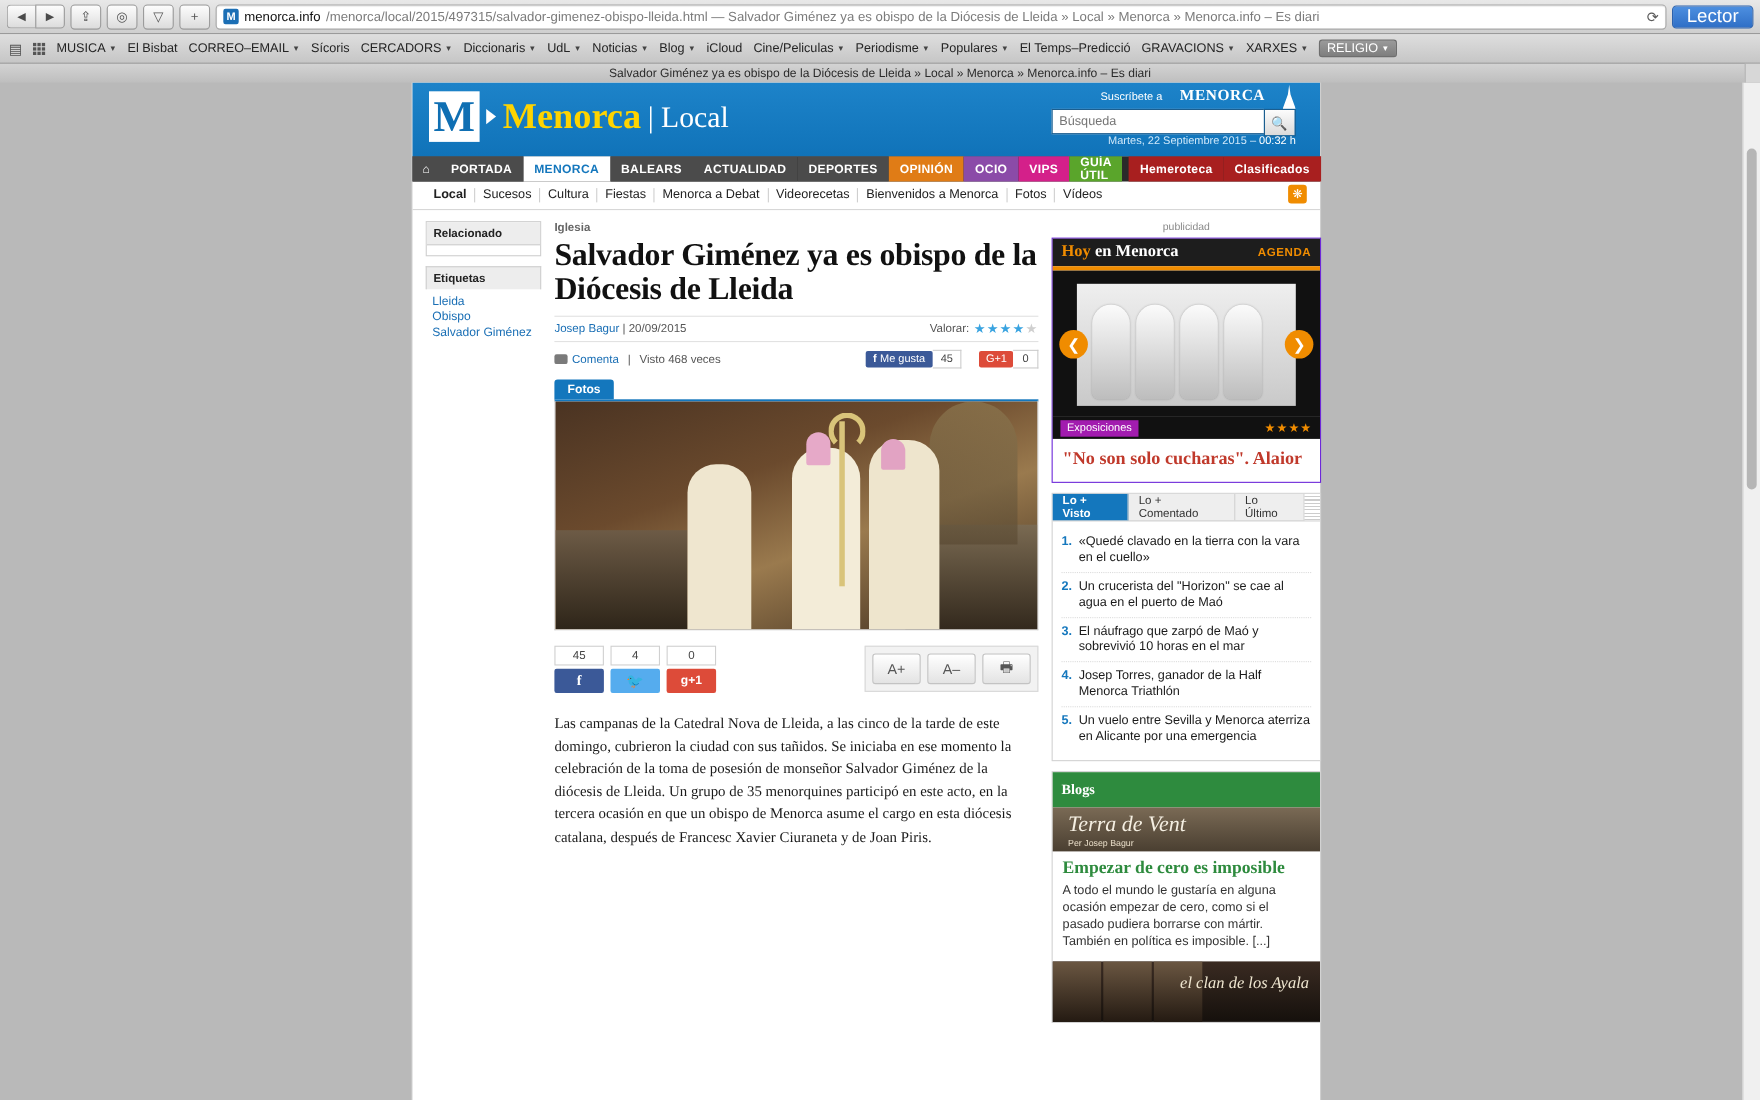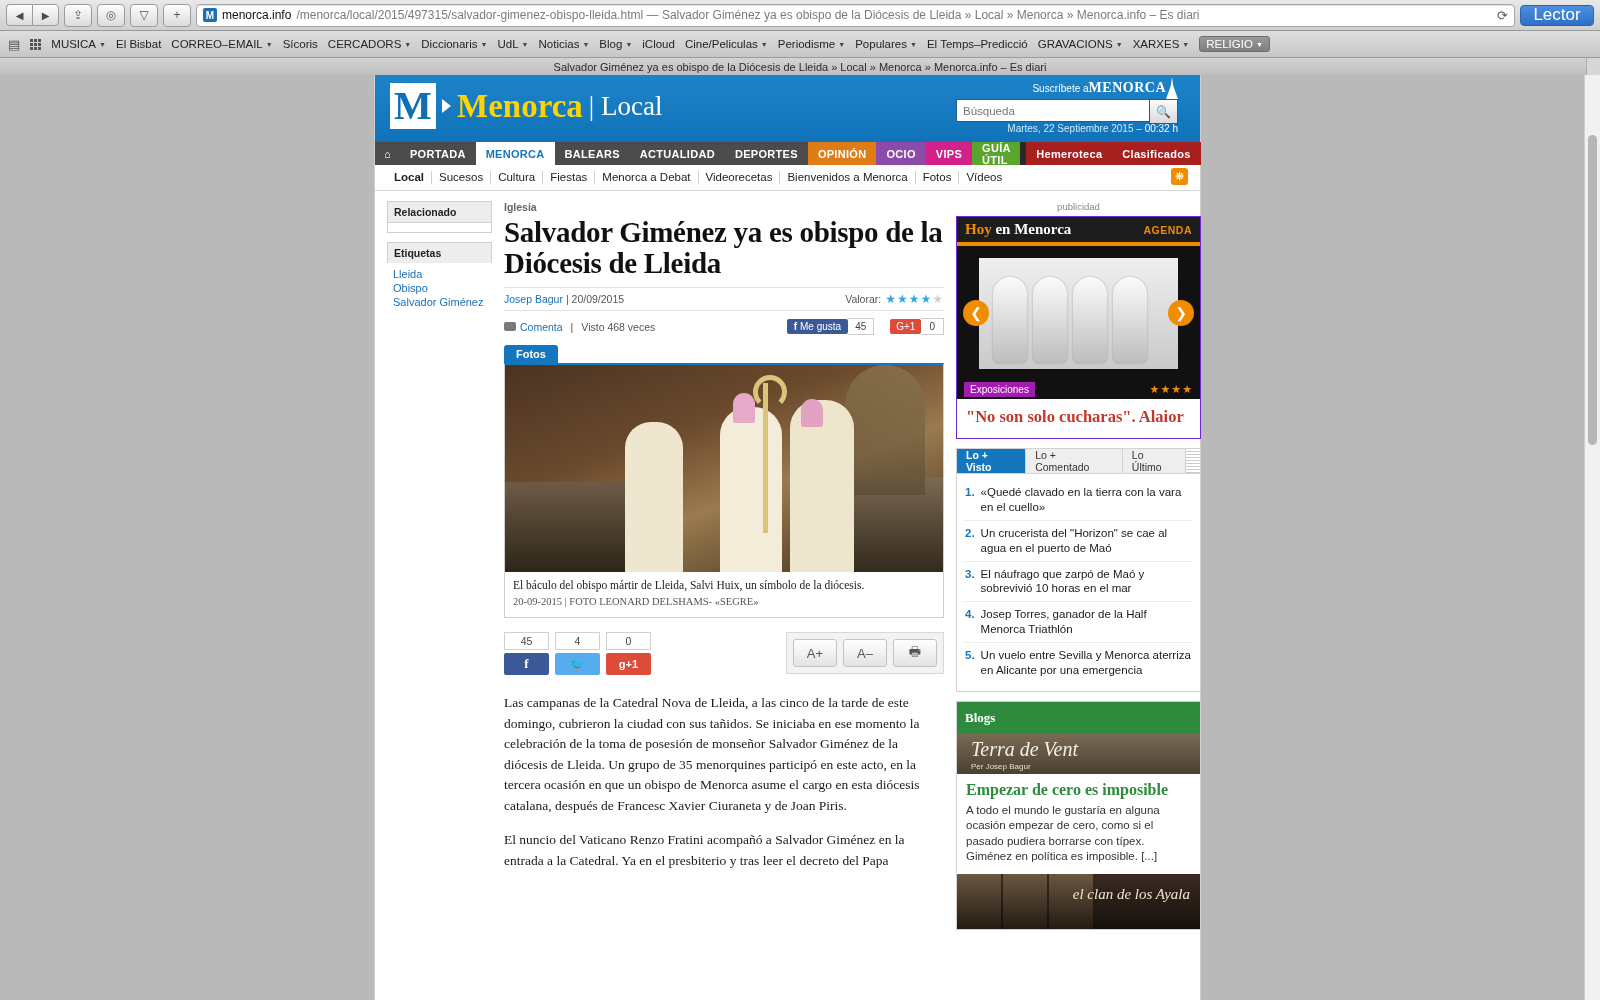--- a/index.html
+++ b/index.html
@@ -76,21 +76,21 @@
   .siteheader{height:67px;background:#1477bd;position:relative;
     background:linear-gradient(#1d83c9,#1073b9);}
   .logo{position:absolute;left:15px;top:8px;display:flex;align-items:center;gap:6px;}
   .logo-m{
     width:46px;height:46px;background:#fff;color:#0f6fb3;font-family:"Liberation Serif",serif;
     font-size:40px;font-weight:bold;display:flex;align-items:center;justify-content:center;line-height:1;
   }
   .logo-arrow{width:0;height:0;border-left:9px solid #fff;border-top:7px solid transparent;border-bottom:7px solid transparent;}
   .logo-text{font-family:"Liberation Serif",serif;font-size:33px;color:#ffd400;font-weight:bold;}
   .logo-sub{font-family:"Liberation Serif",serif;font-size:27px;color:#fff;font-weight:normal;}
-  .subscribe{position:absolute;right:22px;top:2px;color:#fff;font-size:10px;display:flex;align-items:center;gap:0;}
+  .subscribe{position:absolute;right:22px;top:2px;color:#fff;font-size:10px;display:flex;align-items:center;gap:16px;}
   .subscribe b{font-family:"Liberation Serif",serif;font-size:14px;letter-spacing:.5px;}
   .menorca-ship{width:12px;height:22px;background:#fff;clip-path:polygon(50% 0,60% 40%,100% 100%,0 100%,40% 40%);}
   .searchbox{position:absolute;right:22px;top:24px;display:flex;}
   .searchbox input{
     width:180px;height:21px;border:1px solid #1b5e8f;border-right:none;font-size:11.5px;color:#9a9a9a;
     padding:0 6px;outline:none;
   }
   .searchbtn{width:27px;height:23px;background:linear-gradient(#fcfcfc,#dadada);border:1px solid #1b5e8f;
     display:flex;align-items:center;justify-content:center;color:#333;font-size:12px;}
   .datetime{position:absolute;right:22px;top:48px;color:#cfe8fa;font-size:10px;}
@@ -483,24 +483,20 @@
               <div class="crowd2"></div>
               <div class="arch"></div>
               <div class="figA"></div>
               <div class="figB"></div>
               <div class="figC"></div>
               <div class="mitre1"></div>
               <div class="mitre2"></div>
               <div class="crozier"></div>
               <div class="crozier-top"></div>
             </div>
-            <div class="caption">
-              <span>El báculo del obispo mártir de Lleida, Salvi Huix, un símbolo de la diócesis.</span><br>
-              <span class="cred">20-09-2015 | FOTO LEONARD DELSHAMS- «SEGRE»</span>
-            </div>
           </div>
 
           <div class="sharebar">
             <div class="sharecol">
               <span class="sharecount">45</span>
               <span class="sharebtn sb-fb">f</span>
             </div>
             <div class="sharecol">
               <span class="sharecount">4</span>
               <span class="sharebtn sb-tw">🐦</span>
@@ -513,21 +509,20 @@
               <span class="toolbtn">A+</span>
               <span class="toolbtn">A–</span>
               <span class="toolbtn">
                   <span>🖶</span>
                 </span>
             </div>
           </div>
 
           <div class="article-body">
             <p>Las campanas de la Catedral Nova de Lleida, a las cinco de la tarde de este domingo, cubrieron la ciudad con sus tañidos. Se iniciaba en ese momento la celebración de la toma de posesión de monseñor Salvador Giménez de la diócesis de Lleida. Un grupo de 35 menorquines participó en este acto, en la tercera ocasión en que un obispo de Menorca asume el cargo en esta diócesis catalana, después de Francesc Xavier Ciuraneta y de Joan Piris.</p>
-            <p>El nuncio del Vaticano Renzo Fratini acompañó a Salvador Giménez en la entrada a la Catedral. Ya en el presbiterio y tras leer el decreto del Papa</p>
           </div>
         </div>
 
         <div class="rightcol">
           <div class="publicidad">publicidad</div>
 
           <div class="hoybox">
             <div class="hoy-hd">
               <span class="t"><em>Hoy </em><span>en Menorca</span></span>
               <span class="ag">AGENDA</span>
@@ -581,21 +576,21 @@
             </ul>
           </div>
 
           <div class="blogsbox">
             <div class="blogs-hd">Blogs</div>
             <div class="blog-banner">
               <span class="t">Terra de Vent</span>
               <span class="by">Per Josep Bagur</span>
             </div>
             <div class="blog-title">Empezar de cero es imposible</div>
-            <div class="blog-text">A todo el mundo le gustaría en alguna ocasión empezar de cero, como si el pasado pudiera borrarse con típex. Giménez en política es imposible. [...]</div>
+            <div class="blog-text">A todo el mundo le gustaría en alguna ocasión empezar de cero, como si el pasado pudiera borrarse con mártir. También en política es imposible. [...]</div>
             <div class="filmstrip">
               <span class="f" style="left:0"></span>
               <span class="f" style="left:46px"></span>
               <span class="f" style="left:92px"></span>
               <span class="t">el clan de los Ayala</span>
             </div>
           </div>
         </div>
 
       </div>

